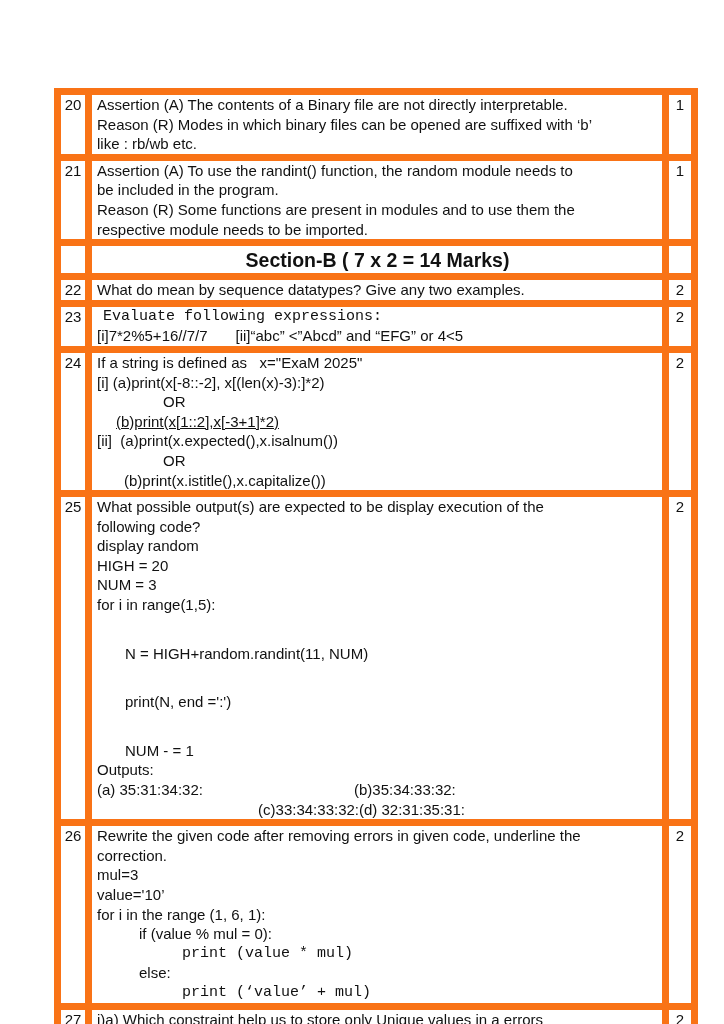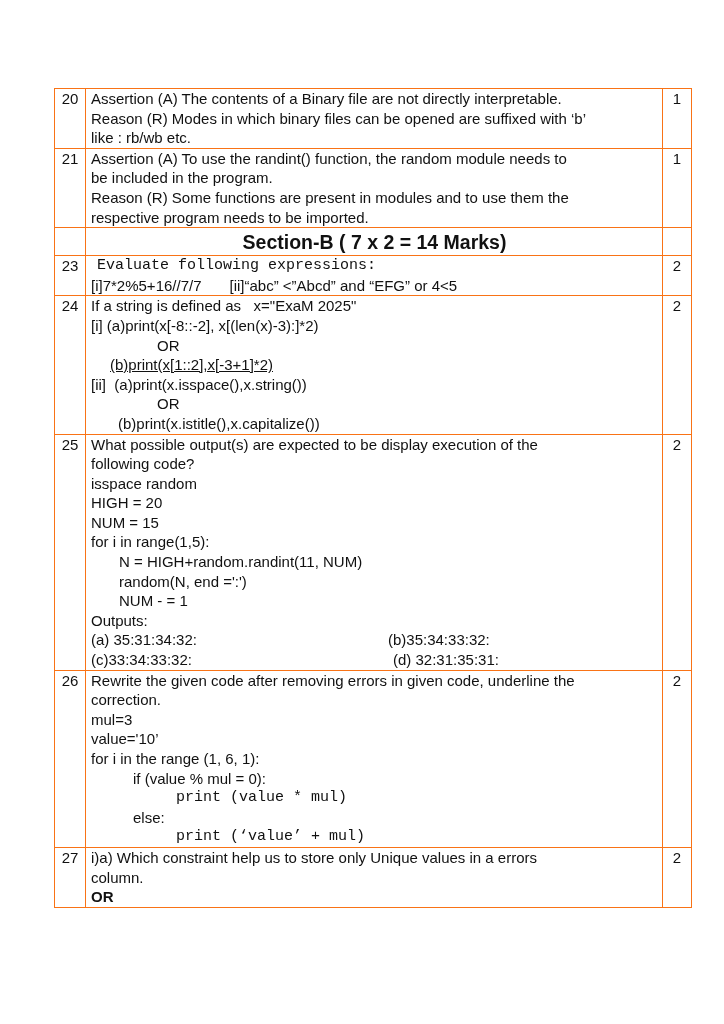--- a/index.html
+++ b/index.html
@@ -17,21 +17,21 @@
     }
     table.qp {
       position: absolute;
       left: 54px;
       top: 88px;
       width: 637px;
       border-collapse: collapse;
       table-layout: fixed;
     }
     table.qp td {
-      border: 1px solid #f97316;
+      border: 7px solid #f97316;
       vertical-align: top;
       font-size: 15px;
       line-height: 19.6px;
       padding: 0 4px 0 5px;
     }
     col.c-num { width: 31px; }
     col.c-q { width: 577px; }
     col.c-m { width: 29px; }
     td.num {
       text-align: center;
@@ -43,30 +43,30 @@
     }
     .line { display: block; white-space: pre; }
     .bold { font-weight: bold; }
     tr.section td.sec-title {
       text-align: center;
       font-weight: bold;
       font-size: 19.5px;
       line-height: 26px;
       padding-top: 1px;
     }
-    .indent-1 { padding-left: 28px; }
+    .indent-1 { padding-left: 28px; margin-top: 29px; }
     .indent-2 { padding-left: 42px; }
     .indent-3 { padding-left: 85px; font-family: Liberation Mono, monospace; }
     .indent-or { padding-left: 66px; }
     .indent-b1 { padding-left: 19px; text-decoration: underline; }
     .indent-b2 { padding-left: 27px; }
     .indent-s1 { padding-left: 6px; font-family: Liberation Mono, monospace; }
-    .out-row { display: flex; gap: 40px; }
+    .out-row { display: flex; }
     .out-row span:first-child { width: 257px; }
-    .out-row.alt span:first-child { width: 262px; }
+    .out-row.alt span:first-child { width: 262px; text-align: right; }
   </style>
 </head>
 <body>
 
 <table class="qp">
   <colgroup>
     <col class="c-num">
     <col class="c-q">
     <col class="c-m">
   </colgroup>
@@ -81,66 +81,73 @@
       </td>
       <td class="marks">1</td>
     </tr>
 
     <tr>
       <td class="num">21</td>
       <td>
         <span class="line">Assertion (A) To use the randint() function, the random module needs to</span>
         <span class="line">be included in the program.</span>
         <span class="line">Reason (R) Some functions are present in modules and to use them the</span>
-        <span class="line">respective program needs to be imported.</span>
+        <span class="line">respective module needs to be imported.</span>
       </td>
       <td class="marks">1</td>
     </tr>
 
     <tr class="section">
       <td></td>
       <td class="sec-title">Section-B ( 7 x 2 = 14 Marks)</td>
       <td></td>
     </tr>
 
+    <tr>
+      <td class="num">22</td>
+      <td>
+        <span class="line">What do mean by sequence datatypes? Give any two examples.</span>
+      </td>
+      <td class="marks">2</td>
+    </tr>
 
     <tr>
       <td class="num">23</td>
       <td>
         <span class="line indent-s1">Evaluate following expressions:</span>
         <span class="line"><span>[i]7*2%5+16//7/7</span><span style="display:inline-block;width:28px;"></span><span>[ii]“abc” &lt;”Abcd” and “EFG” or 4&lt;5</span></span>
       </td>
       <td class="marks">2</td>
     </tr>
 
     <tr>
       <td class="num">24</td>
       <td>
         <span class="line">If a string is defined as   x="ExaM 2025"</span>
         <span class="line">[i] (a)print(x[-8::-2], x[(len(x)-3):]*2)</span>
         <span class="line indent-or">OR</span>
         <span class="line indent-b1">(b)print(x[1::2],x[-3+1]*2)</span>
-        <span class="line">[ii]  (a)print(x.isspace(),x.string())</span>
+        <span class="line">[ii]  (a)print(x.expected(),x.isalnum())</span>
         <span class="line indent-or">OR</span>
         <span class="line indent-b2">(b)print(x.istitle(),x.capitalize())</span>
       </td>
       <td class="marks">2</td>
     </tr>
 
     <tr>
       <td class="num">25</td>
       <td>
         <span class="line">What possible output(s) are expected to be display execution of the</span>
         <span class="line">following code?</span>
-        <span class="line">isspace random</span>
+        <span class="line">display random</span>
         <span class="line">HIGH = 20</span>
-        <span class="line">NUM = 15</span>
+        <span class="line">NUM = 3</span>
         <span class="line">for i in range(1,5):</span>
         <span class="line indent-1">N = HIGH+random.randint(11, NUM)</span>
-        <span class="line indent-1">random(N, end =':')</span>
+        <span class="line indent-1">print(N, end =':')</span>
         <span class="line indent-1">NUM - = 1</span>
         <span class="line">Outputs:</span>
         <span class="line out-row">
           <span>(a) 35:31:34:32:</span>
           <span>(b)35:34:33:32:</span>
         </span>
         <span class="line out-row alt">
           <span>(c)33:34:33:32:</span>
           <span>(d) 32:31:35:31:</span>
         </span>

